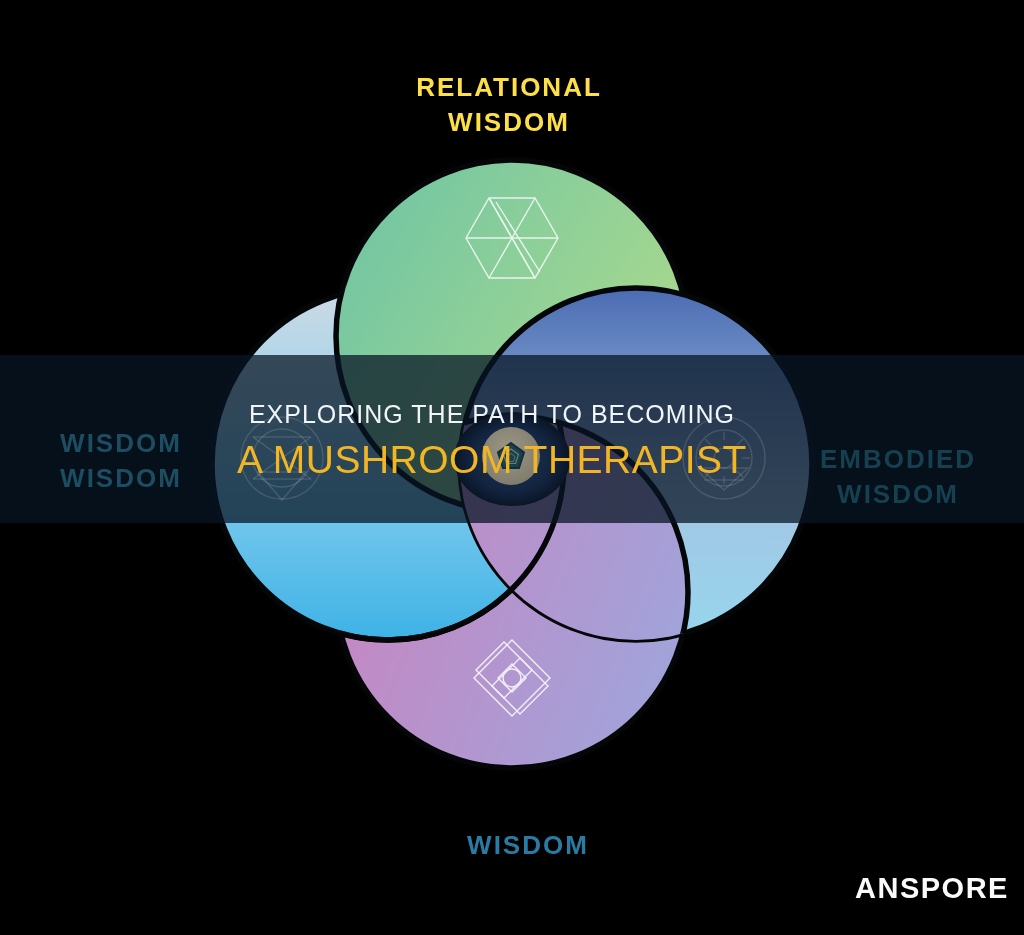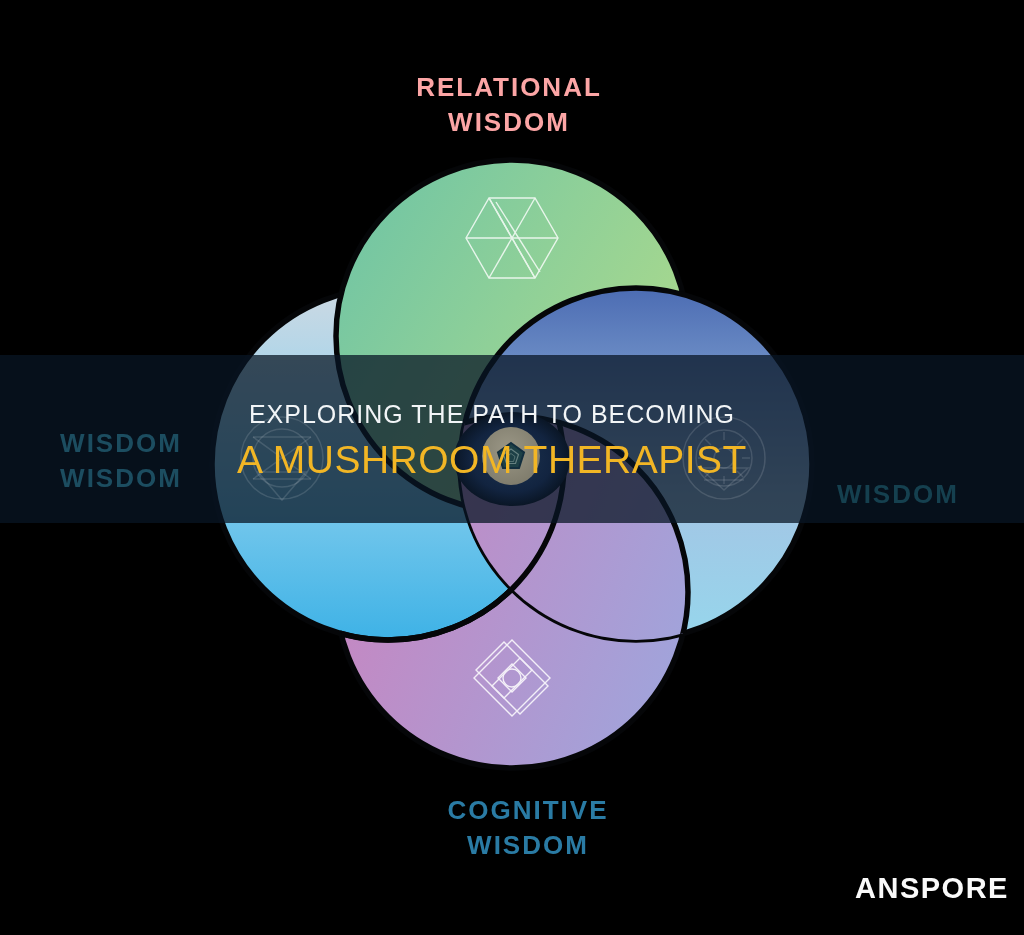--- a/index.html
+++ b/index.html
@@ -9,21 +9,21 @@
   #circles-layer{z-index:1;}
   .banner-tint{position:absolute;left:0;top:355px;width:1024px;height:168px;
                background:rgba(8,22,36,0.74);z-index:2;}
   #overlay-layer{z-index:3;}
   .banner-text{position:absolute;left:0;top:399px;width:1024px;text-align:center;
                transform:translateX(-20px);z-index:4;}
   .banner-line1{font-size:25px;line-height:30px;color:#f2f5f7;letter-spacing:1px;font-weight:400;}
   .banner-line2{font-size:39px;line-height:44px;color:#f2b625;letter-spacing:0.5px;font-weight:500;margin-top:9px;}
   .wisdom-label{position:absolute;width:300px;text-align:center;font-weight:800;
                 font-size:26px;line-height:35px;letter-spacing:2px;z-index:5;}
-  .lbl-top{left:359px;top:70px;color:#fca5a5;}
+  .lbl-top{left:359px;top:70px;color:#fde047;}
   .lbl-left{left:-29px;top:426px;color:#1c4d60;}
   .lbl-right{left:748px;top:442px;color:#15404f;}
   .lbl-bottom{left:378px;top:793px;color:#2a7ba4;}
   .logo{position:absolute;left:832px;top:872px;width:200px;text-align:center;
         color:#fafafa;font-size:29px;font-weight:700;letter-spacing:1.5px;z-index:5;}
 </style>
 </head>
 <body>
 
 <div id="stage">
@@ -149,23 +149,23 @@
 
   <div class="wisdom-label lbl-top">
     <span>RELATIONAL</span><br>
     <span>WISDOM</span>
   </div>
   <div class="wisdom-label lbl-left">
     <span>WISDOM</span><br>
     <span>WISDOM</span>
   </div>
   <div class="wisdom-label lbl-right">
-    <br>
+    <span>EMBODIED</span><br>
     <span>WISDOM</span>
   </div>
   <div class="wisdom-label lbl-bottom">
-    <span>COGNITIVE</span><br>
+    <br>
     <span>WISDOM</span>
   </div>
 
   <div class="logo">ANSPORE</div>
 
 </div>
 
 </body></html>

